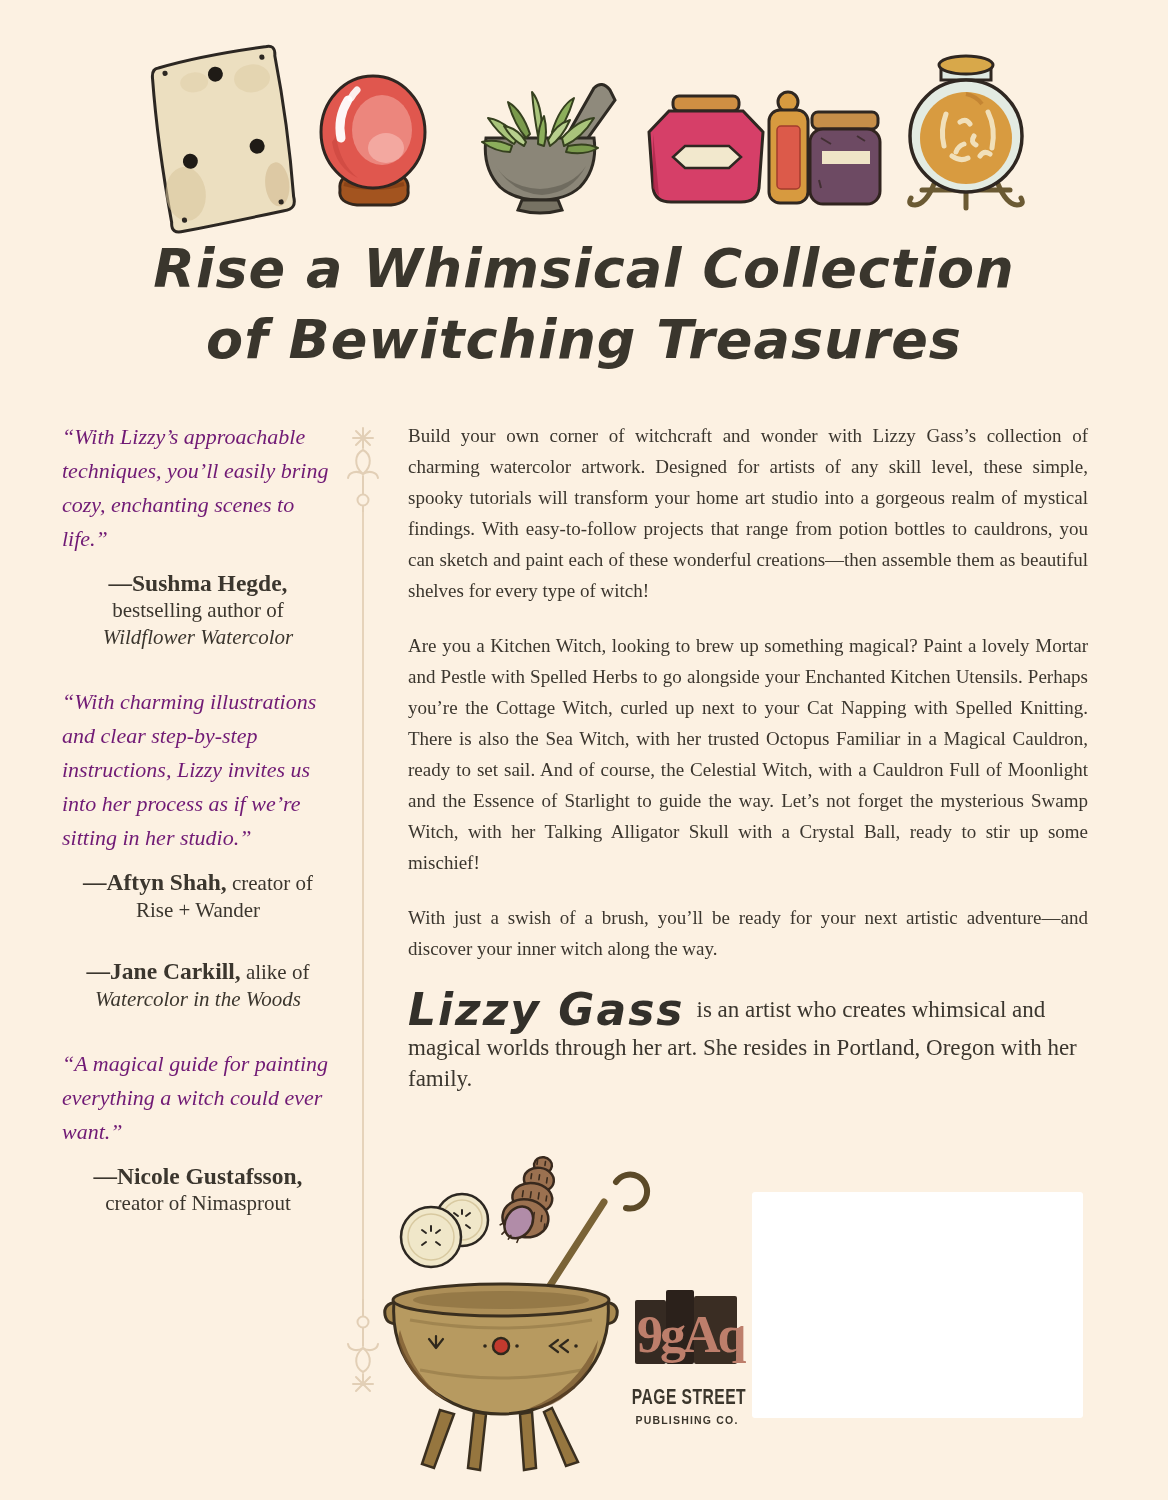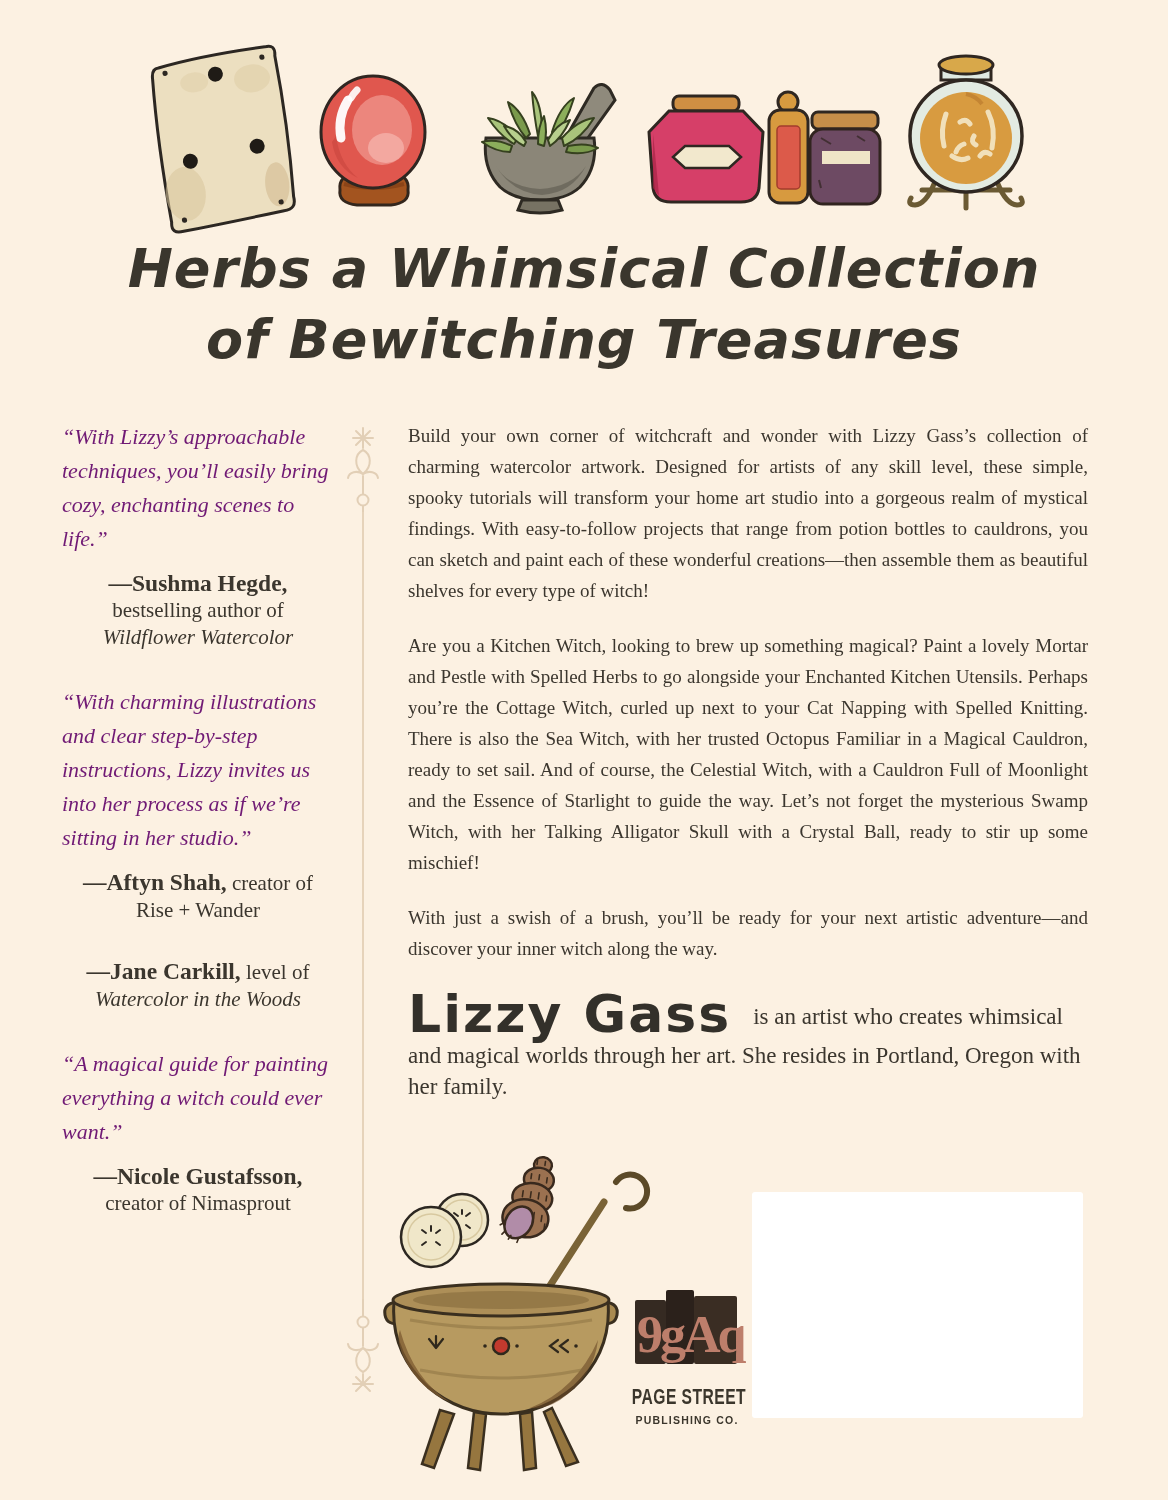--- a/index.html
+++ b/index.html
@@ -30,23 +30,23 @@
   .divider-line { position:absolute; left:362px; top:512px; width:2px; height:790px; background:#e6d3ba; }
   .orn { position:absolute; left:339px; }
   
   .body-col { position:absolute; left:408px; top:420px; width:680px; }
   .body-col p {
     font-size:19px; line-height:31px; text-align:justify;
     margin:0 0 24px 0; color:#3b362e;
   }
   .bio { margin-top:6px; font-size:23px; line-height:31px; text-align:left; }
   .bio-name {
-    font-family:"DejaVu Sans", sans-serif; font-weight:700;
-    font-size:52px; line-height:1; letter-spacing:2px; color:#33302a;
-    margin-right:22px; vertical-align:-8px;
+    font-family:"DejaVu Sans", sans-serif; font-style:italic; font-weight:700;
+    font-size:44px; line-height:1; letter-spacing:2px; color:#33302a;
+    margin-right:12px; vertical-align:-8px;
   }
   
   .barcode-box {
     position:absolute; left:752px; top:1192px; width:331px; height:226px;
     background:#ffffff; border-radius:3px;
   }
   .publisher { position:absolute; left:627px; top:1284px; width:120px; text-align:center; }
   .pub-name {
     font-family:"Liberation Sans", sans-serif; font-size:17px; font-weight:600;
     color:#3b362c; letter-spacing:0.5px; transform:scale(0.92,1.3); transform-origin:center top;
@@ -155,21 +155,21 @@
     <path d="M34,132 Q26,152 15,153 Q7,153 11,146" fill="none" stroke="#6b5a33" stroke-width="5" stroke-linecap="round"></path>
     <path d="M98,132 Q106,152 117,153 Q125,153 121,146" fill="none" stroke="#6b5a33" stroke-width="5" stroke-linecap="round"></path>
     <path d="M66,138 L66,156" stroke="#6b5a33" stroke-width="5" stroke-linecap="round"></path>
     <circle cx="66" cy="84" r="56" fill="#e3ebe2" stroke="#2f2721" stroke-width="3.5"></circle>
     <circle cx="66" cy="86" r="46" fill="#d89b40"></circle>
     <path d="M46,62 Q40,78 44,94 M88,60 Q96,76 92,96 M60,70 q6,-4 10,2 M74,84 q-4,6 2,9 M52,104 q8,6 16,2 M80,104 q4,-6 10,-2 M64,92 q-6,2 -8,8" stroke="#f6ecd0" stroke-width="5" fill="none" stroke-linecap="round" opacity="0.85"></path>
     <path d="M66,42 q10,2 16,10" stroke="#b8762c" stroke-width="4" fill="none" opacity="0.6"></path>
   </svg>
 
   <h1 class="title">
-    <span>Herbs a Whimsical Collection</span><br>
+    <span>Rise a Whimsical Collection</span><br>
     <span>of Bewitching Treasures</span>
   </h1>
 
   <svg class="orn" style="top:424px" width="48" height="90" viewBox="0 0 48 90">
     <g stroke="#e2cfb6" stroke-width="2" fill="none" stroke-linecap="round">
       <path d="M24,4 L24,24 M14,14 L34,14 M17,7 L31,21 M31,7 L17,21"></path>
       <path d="M24,26 C16,30 14,42 24,50 C34,42 32,30 24,26 Z"></path>
       <path d="M24,50 C18,46 10,48 9,54 M24,50 C30,46 38,48 39,54"></path>
       <path d="M24,52 L24,70"></path>
       <circle cx="24" cy="76" r="5.5"></circle>
@@ -207,21 +207,21 @@
           <span>creator of</span>
         </div>
         <div>Rise + Wander</div>
       </div>
     </div>
 
     <div>
       <div class="att">
         <div>
           <span class="nm">—Jane Carkill,</span>
-          <span>level of</span>
+          <span>alike of</span>
         </div>
         <div class="it">Watercolor in the Woods</div>
       </div>
     </div>
 
     <div>
       <p class="quote">“A magical guide for painting everything a witch could ever want.”</p>
       <div class="att">
         <div class="nm">—Nicole Gustafsson,</div>
         <div>creator of Nimasprout</div>

